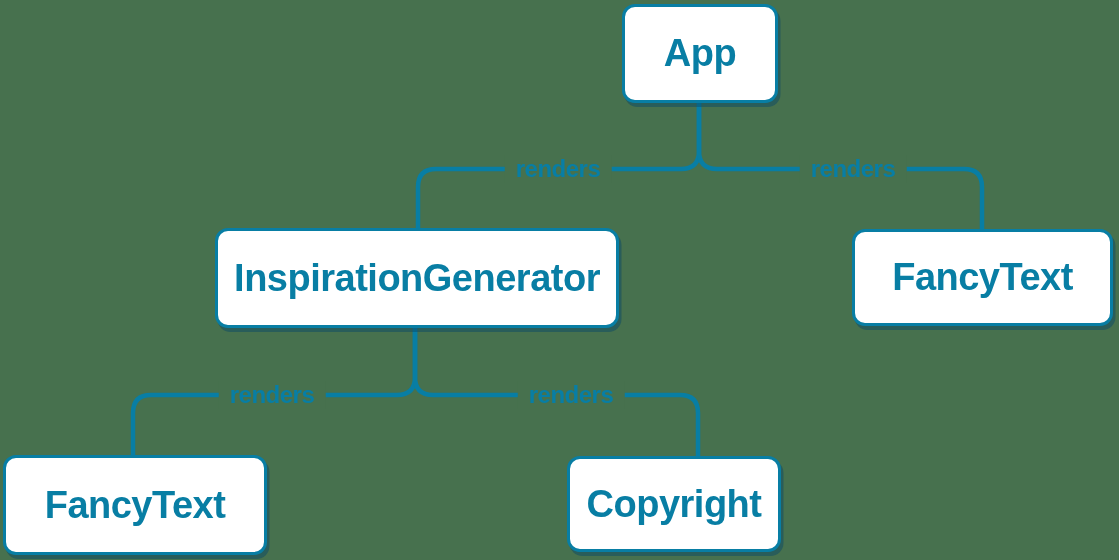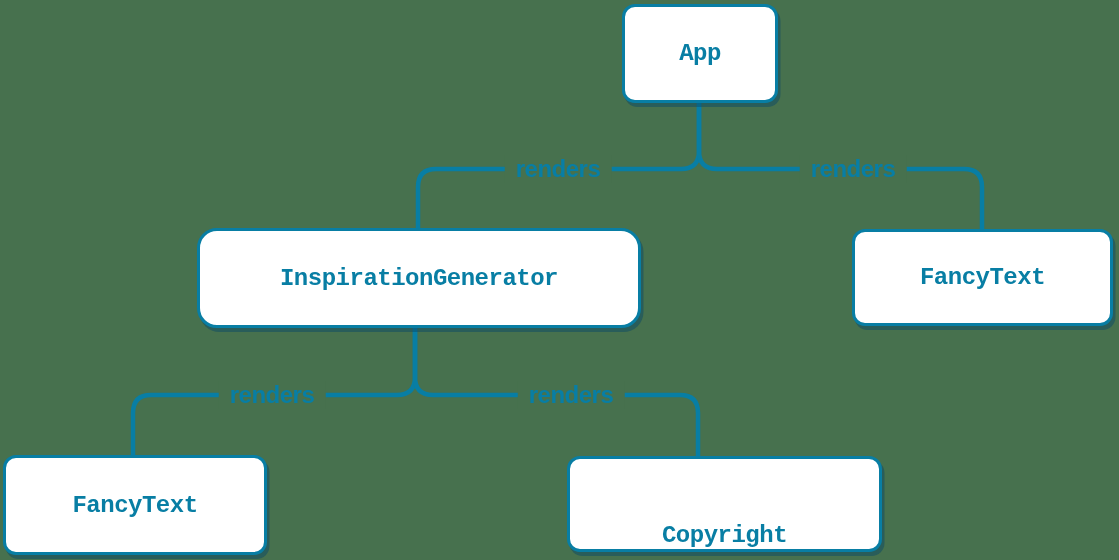--- a/index.html
+++ b/index.html
@@ -35,25 +35,24 @@
   .node {
     position: absolute;
     display: flex;
     align-items: center;
     justify-content: center;
     background: var(--node-bg);
     border: 3.5px solid var(--accent);
     border-radius: 13px;
     box-shadow: 2.5px 4px 0 var(--shadow);
     color: var(--accent);
-    font-size: 24px;
+    font-size: 38px;
     font-weight: 700;
     letter-spacing: -0.5px;
     white-space: nowrap;
-    font-family: Liberation Mono, monospace;
   }
   .edge-label {
     position: absolute;
     transform: translate(-50%, -50%);
     background: var(--bg);
     color: var(--accent);
     font-size: 24px;
     font-weight: 700;
     letter-spacing: -0.5px;
     padding: 0 11px;
@@ -77,29 +76,29 @@
   <span class="edge-label" style="left:853px; top:169px;">renders</span>
 
   <span class="edge-label" style="left:272px; top:395px;">renders</span>
 
   <span class="edge-label" style="left:571px; top:395px;">renders</span>
 
   <div class="node" style="left:622px; top:4px; width:156px; height:99px;">
     <span>App</span>
   </div>
 
-  <div class="node" style="left:197px; top:228px; width:444px; height:100px;border-radius:20px;">
+  <div class="node" style="left:215px; top:228px; width:404px; height:100px;">
     <span>InspirationGenerator</span>
   </div>
 
   <div class="node" style="left:852px; top:229px; width:261px; height:97px;">
     <span>FancyText</span>
   </div>
 
   <div class="node" style="left:3px; top:455px; width:264px; height:100px;">
     <span>FancyText</span>
   </div>
 
-  <div class="node" style="left:567px; top:456px; width:315px; height:96px;align-items:flex-end;">
+  <div class="node" style="left:567px; top:456px; width:214px; height:96px;">
     <span>Copyright</span>
   </div>
 
 </div>
 
 </body></html>

